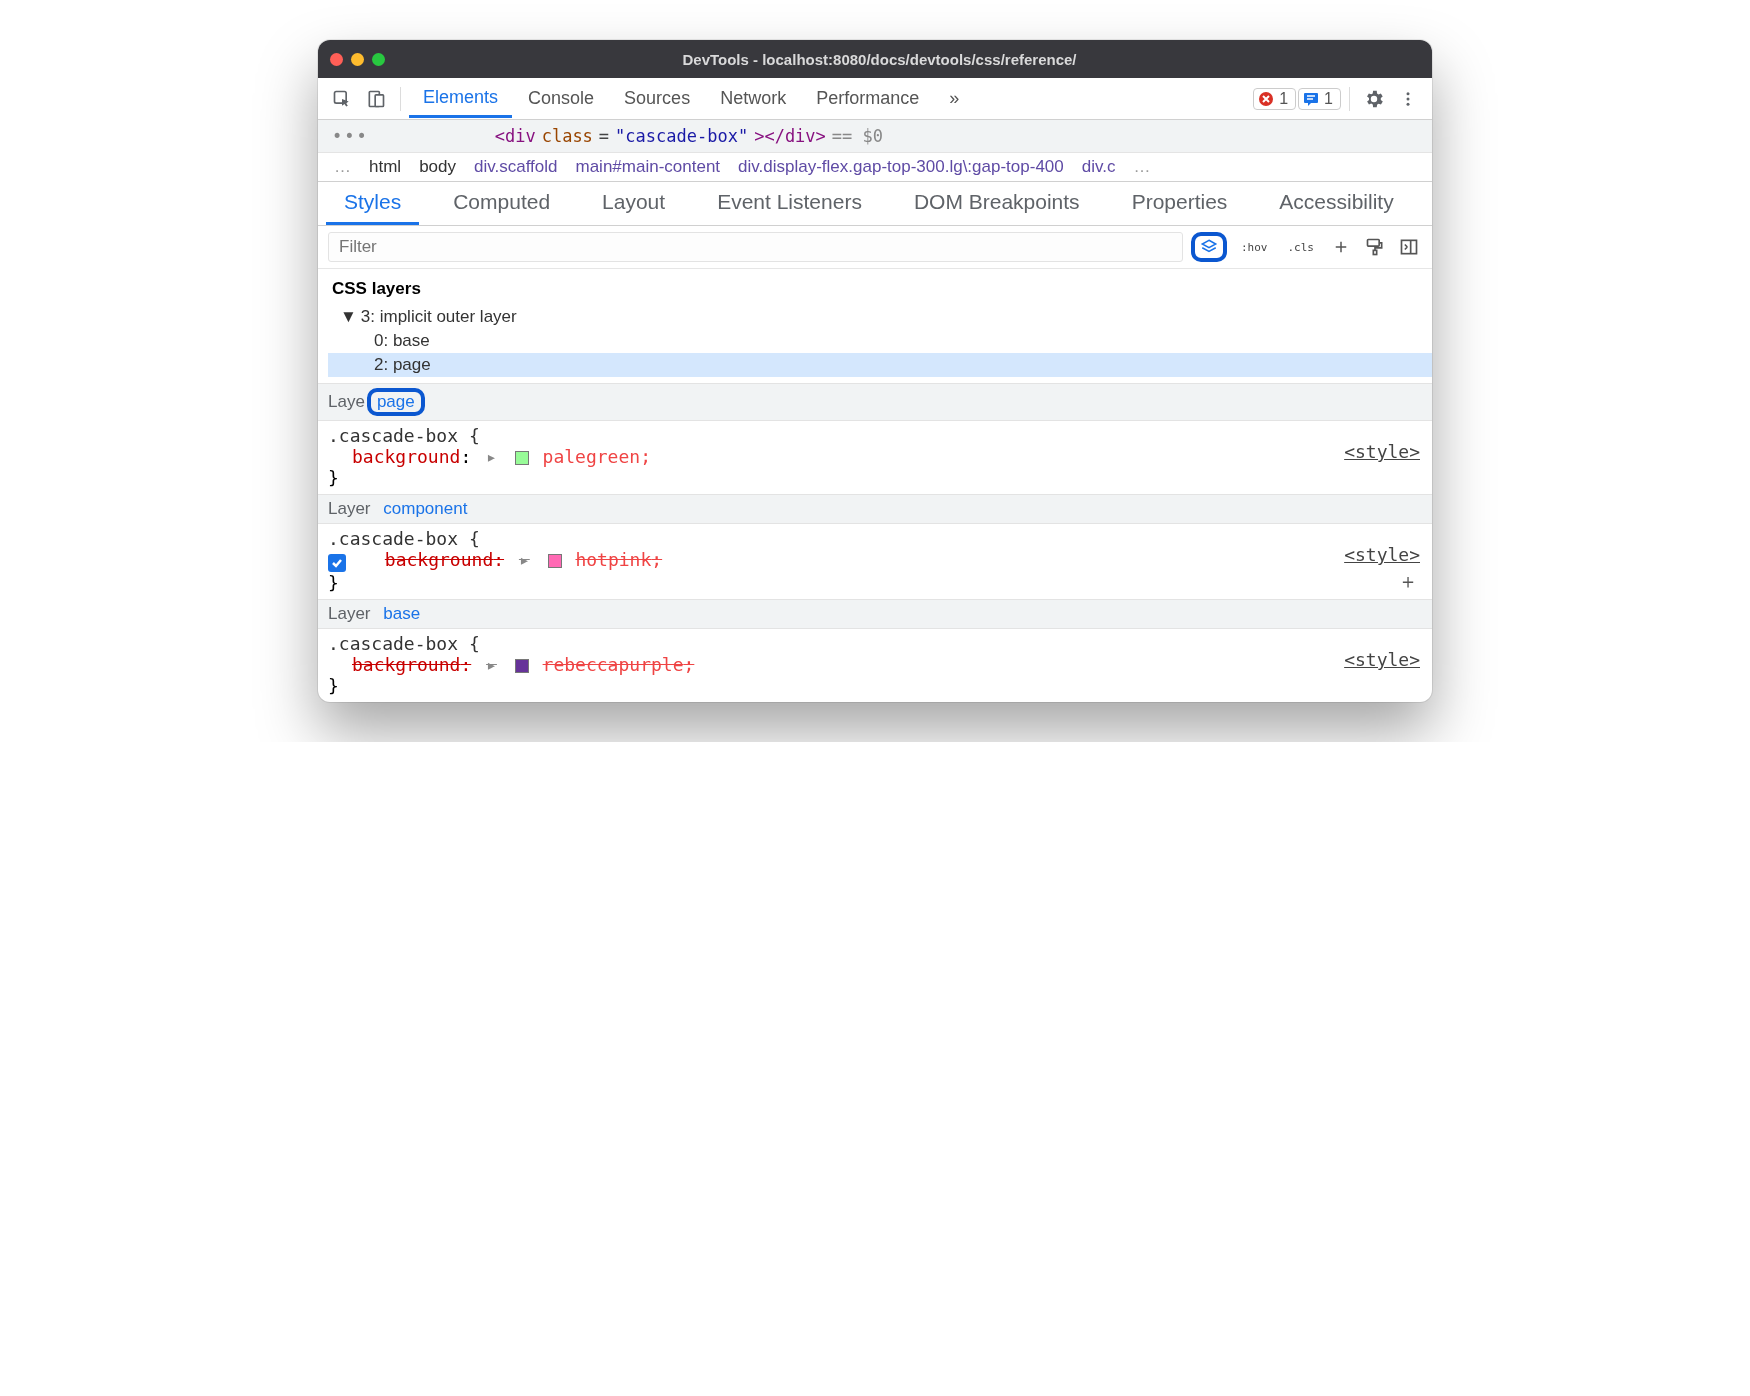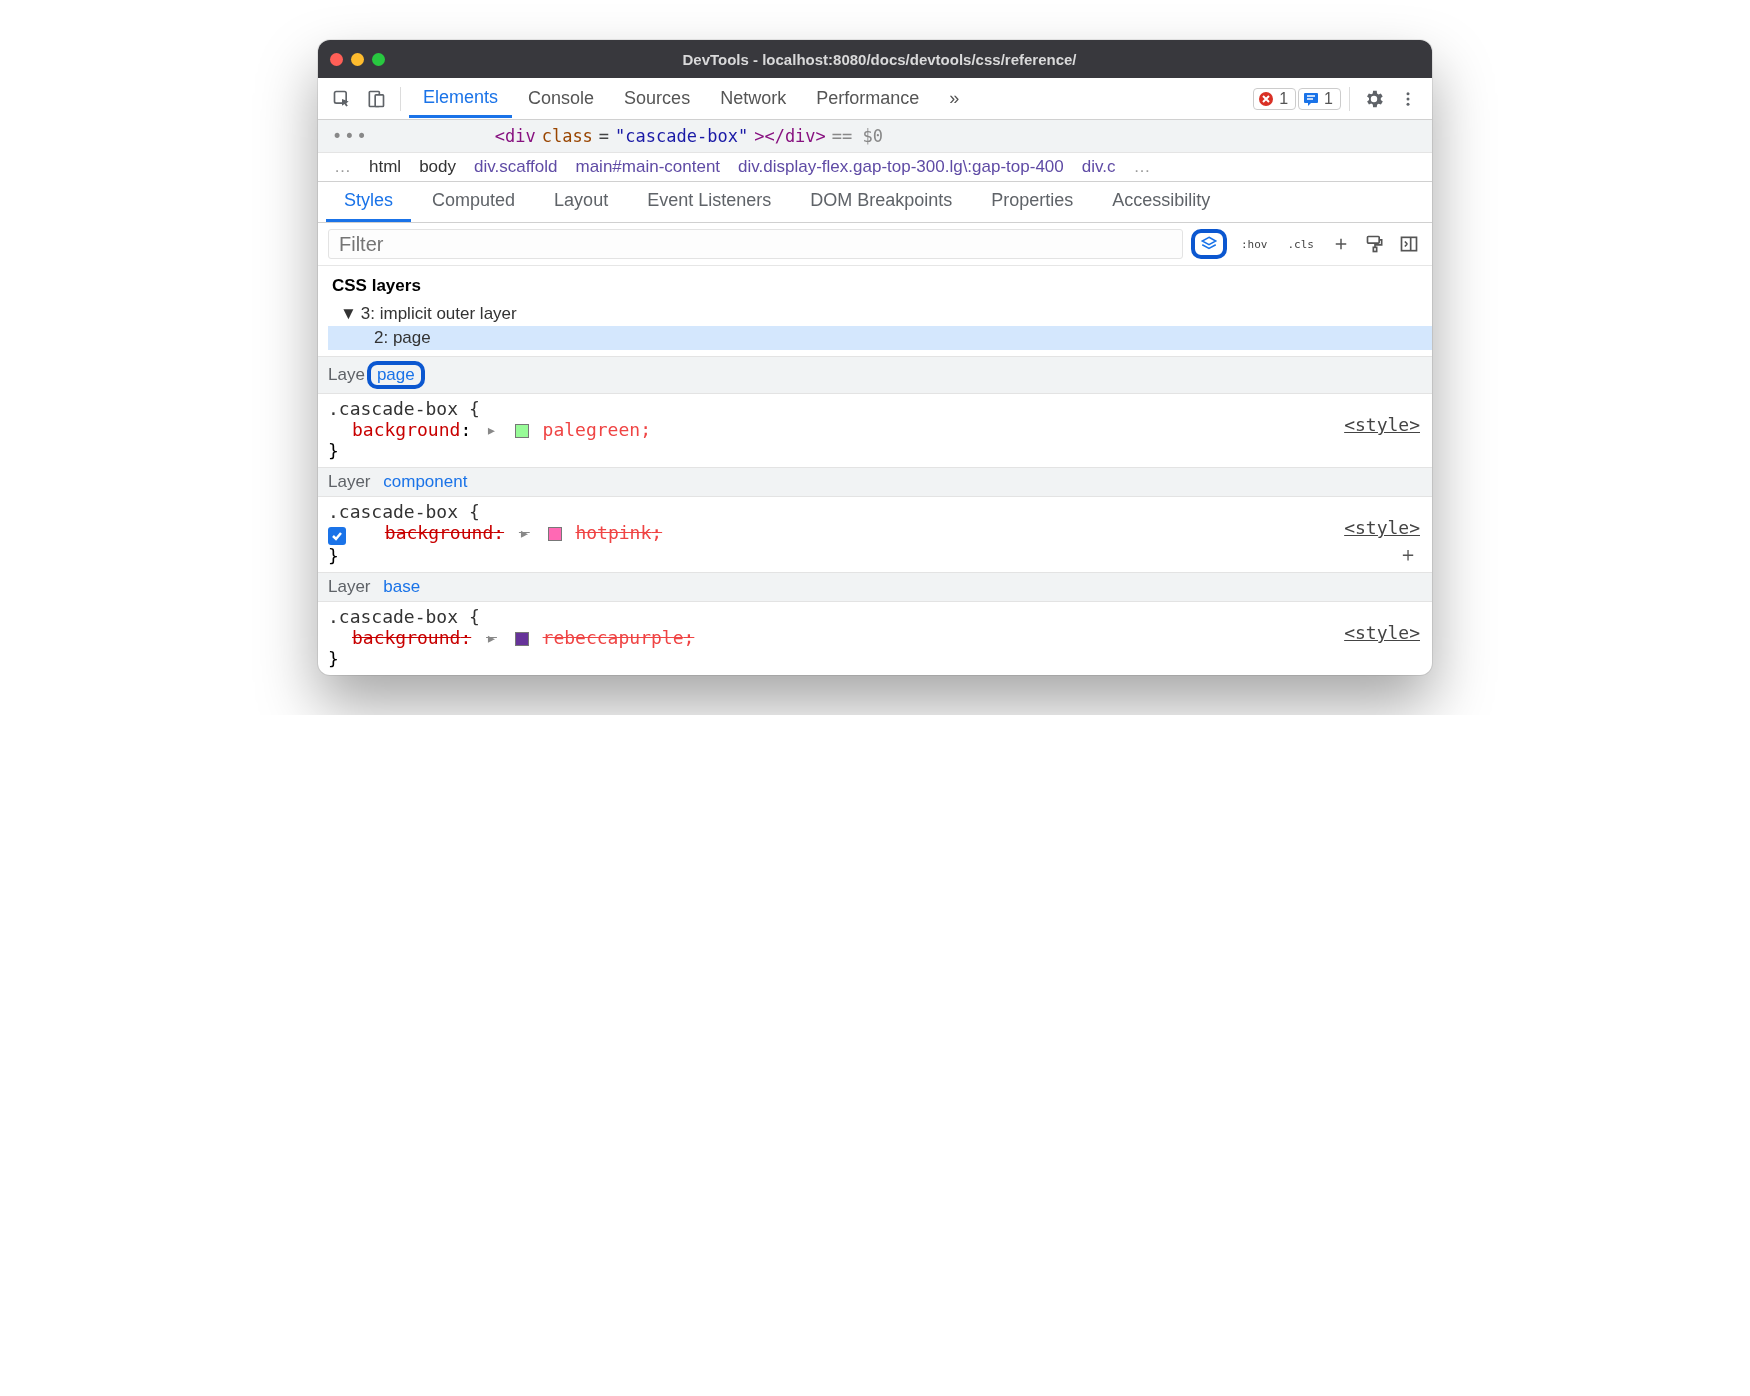--- a/index.html
+++ b/index.html
@@ -53,25 +53,25 @@
   .tb-spacer { flex:1; }
   .badge { border:1px solid #ccc; border-radius:4px; padding:1px 7px 1px 4px; display:flex; align-items:center; gap:5px; font-size:16px; }
   .badge.err svg { fill:#d93025;} .badge.msg svg{fill:#1a73e8;}
   .dom-row { background:#f1f3f4; font-family:Menlo,Consolas,monospace; font-size:17px; padding:6px 14px; color:#303942; display:flex; align-items:center; gap:6px;}
   .dom-row .dots{color:#888;letter-spacing:2px;margin-right:120px;}
   .tag-open{color:#881280;} .attr{color:#994500;} .str{color:#1a1aa6;} .eq{color:#444;} .sel{color:#888;}
   .crumbs { border-top:1px solid #e4e4e4; border-bottom:1px solid #d0d0d0; padding:4px 16px; font-size:17px; color:#5f6368; display:flex; gap:18px; overflow:hidden; white-space:nowrap;}
   .crumbs span{color:#5f4ba5;}
   .crumbs .sub{color:#333;}
   .crumbs .de{color:#9b9b9b;}
-  .subtabs { display:flex; gap:3px; border-bottom:1px solid #d0d0d0; font-size:18px; color:#5f6368; padding:0 8px;}
+  .subtabs { display:flex; gap:16px; border-bottom:1px solid #d0d0d0; font-size:21px; color:#5f6368; padding:0 8px;}
   .subtab { padding:8px 18px; }
   .subtab.active { color:#1a73e8; border-bottom:3px solid #1a73e8;}
   .filterbar { display:flex; align-items:center; gap:8px; padding:6px 10px 6px 10px; border-bottom:1px solid #e6e6e6;}
-  .filter { flex:1; border:1px solid #e3e3e3; background:#fdfdfd; border-radius:3px; height:30px; font-size:20px; padding:2px 10px; color:#888;}
+  .filter { flex:1; border:1px solid #e3e3e3; background:#fdfdfd; border-radius:3px; height:30px; font-size:17px; padding:2px 10px; color:#888;}
   .pill { border:4px solid #0b57d0; border-radius:10px; padding:2px 5px; display:flex; align-items:center; justify-content:center;}
   .ctrl { font-family:Menlo,Consolas,monospace; font-size:11px; color:#444; padding:2px 6px;}
   .ctrl-icon{width:26px;height:26px;display:flex;align-items:center;justify-content:center;color:#555;}
   .section-title{font-weight:700; font-size:17px; padding:10px 14px 4px;}
   .tree { font-size:17px; color:#333; padding:2px 0 6px 10px;}
   .tree-row{padding:2px 0 2px 12px;}
   .tree-row.top{display:flex;align-items:center;gap:4px;}
   .tree-row.child{padding-left:46px;}
   .tree-row.selected{background:#d4e7fd;}
   .tri{display:inline-block;transform:rotate(0);}
@@ -217,20 +217,21 @@
         </svg>
       </div>
   </div>
 
   <div class="section-title">CSS layers</div>
   <div class="tree">
     <div class="tree-row top">
       <span class="tri">▼</span>
       <span>3: implicit outer layer</span>
     </div>
+    <div class="tree-row child">0: base</div>
     <div class="tree-row child selected">2: page</div>
   </div>
 
   <div class="layerhead">
     <span>Laye</span>
       <span class="ring"><a>page</a></span>
   </div>
   <div class="rule">
     <span class="src">&lt;style&gt;</span>
     <span class="sel"><span>.cascade-box</span> {</span><br>

